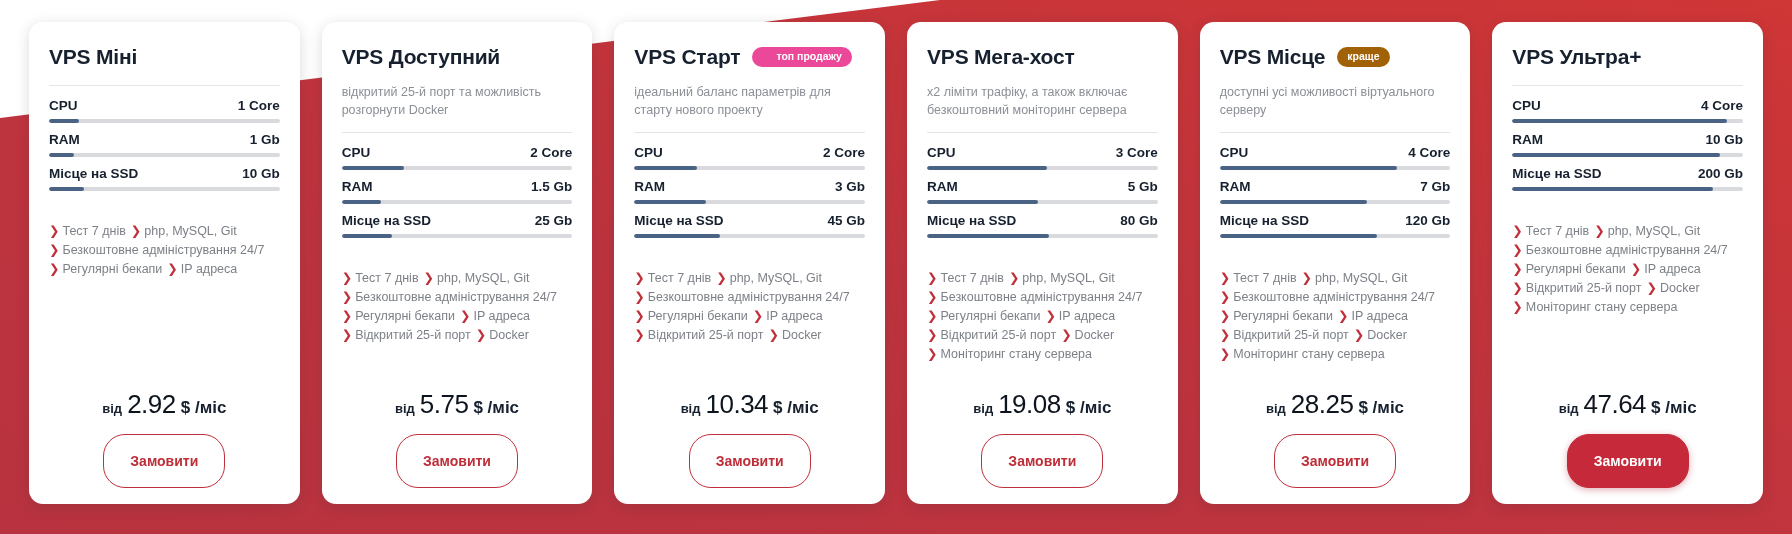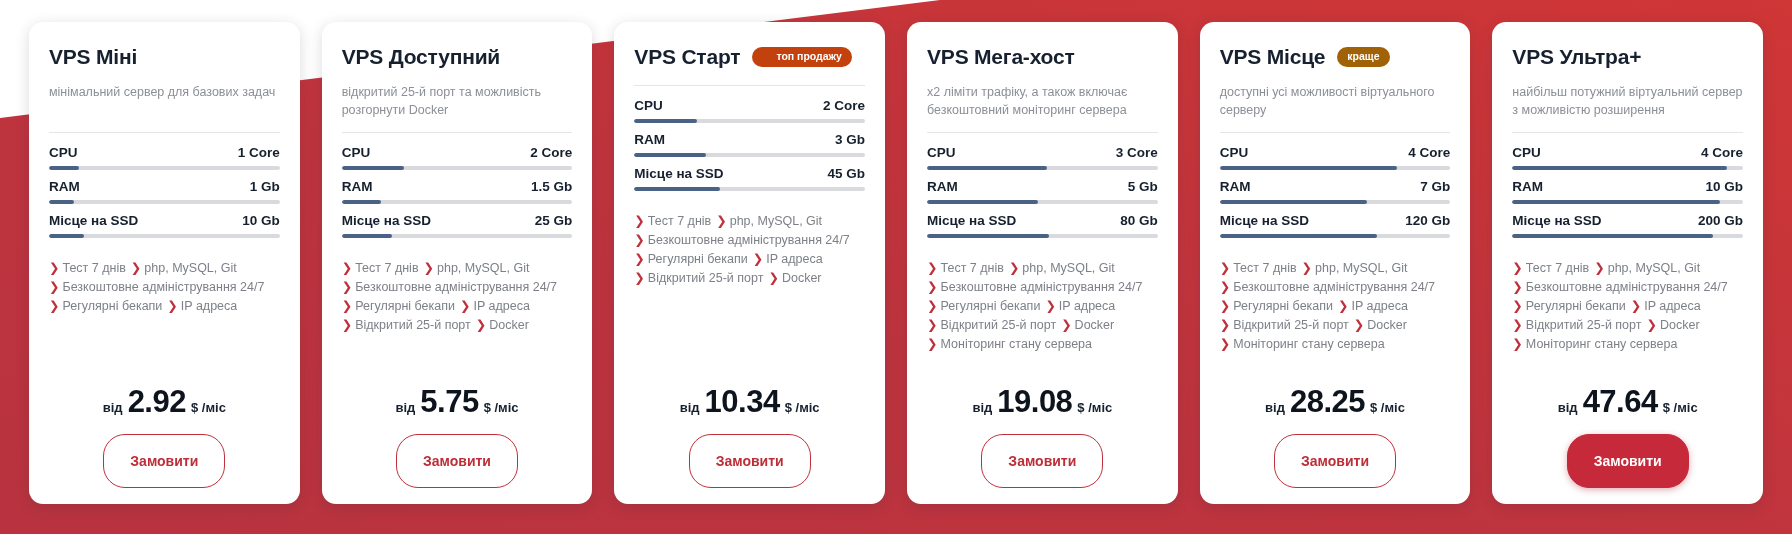--- a/index.html
+++ b/index.html
@@ -118,21 +118,21 @@
     overflow: hidden;
   }
   .bar-fill {
     height: 100%;
     background: #4a6284;
     border-radius: 3px;
   }
 
   
   .features {
-    margin-top: 14px;
+    margin-top: 24px;
     font-size: 12.5px;
     line-height: 1.52;
     color: #7d8187;
   }
   .feature-line {
     display: block;
     white-space: nowrap;
   }
   .chev {
     color: #c0303a;
@@ -151,27 +151,27 @@
     align-items: baseline;
     justify-content: center;
     gap: 5px;
   }
   .price-from {
     font-size: 13px;
     font-weight: bold;
     color: #16202e;
   }
   .price-amount {
-    font-size: 31px;
-    font-weight: bold;
+    font-size: 26px;
+    font-weight: normal;
     color: #0d141d;
     letter-spacing: -0.5px;
   }
   .price-unit {
-    font-size: 13px;
+    font-size: 17px;
     font-weight: bold;
     color: #16202e;
   }
 
   
   .btn-wrap {
     margin-top: 14px;
     display: flex;
     justify-content: center;
   }
@@ -210,21 +210,20 @@
     </defs>
     <path d="M 0,118 L 940,0 L 1792,0 L 1792,534 L 0,534 Z" fill="url(#redGrad)"></path>
   </svg>
 </div>
 
 <div id="cards-row">
     <div class="card">
       <div class="card-head">
         <div class="card-title">VPS Міні</div>
       </div>
-      <div class="card-desc">мінімальний сервер для базових задач</div>
       <div class="divider"></div>
       <div class="specs">
         <div class="spec-row">
           <span class="spec-label">CPU</span>
           <span class="spec-value">1 Core</span>
         </div>
         <div class="bar-track">
           <div class="bar-fill" style="width: 13%;"></div>
         </div>
         <div class="spec-row">
@@ -296,22 +295,23 @@
         <span class="price-amount">5.75</span>
         <span class="price-unit">$ /міс</span>
       </div>
       <div class="btn-wrap">
         <button class="order-btn outline">Замовити</button>
       </div>
     </div>
     <div class="card">
       <div class="card-head">
         <div class="card-title">VPS Старт</div>
-        <div class="badge" style="background: #c2410c; padding-left: 24px;">топ продажу</div>
-      </div>
+        <div class="badge" style="background: #ec4899; padding-left: 24px;">топ продажу</div>
+      </div>
+      <div class="card-desc">ідеальний баланс параметрів для старту нового проекту</div>
       <div class="divider"></div>
       <div class="specs">
         <div class="spec-row">
           <span class="spec-label">CPU</span>
           <span class="spec-value">2 Core</span>
         </div>
         <div class="bar-track">
           <div class="bar-fill" style="width: 27%;"></div>
         </div>
         <div class="spec-row">
@@ -432,21 +432,20 @@
         <span class="price-unit">$ /міс</span>
       </div>
       <div class="btn-wrap">
         <button class="order-btn outline">Замовити</button>
       </div>
     </div>
     <div class="card">
       <div class="card-head">
         <div class="card-title">VPS Ультра+</div>
       </div>
-      <div class="card-desc">найбільш потужний віртуальний сервер з можливістю розширення</div>
       <div class="divider"></div>
       <div class="specs">
         <div class="spec-row">
           <span class="spec-label">CPU</span>
           <span class="spec-value">4 Core</span>
         </div>
         <div class="bar-track">
           <div class="bar-fill" style="width: 93%;"></div>
         </div>
         <div class="spec-row">

